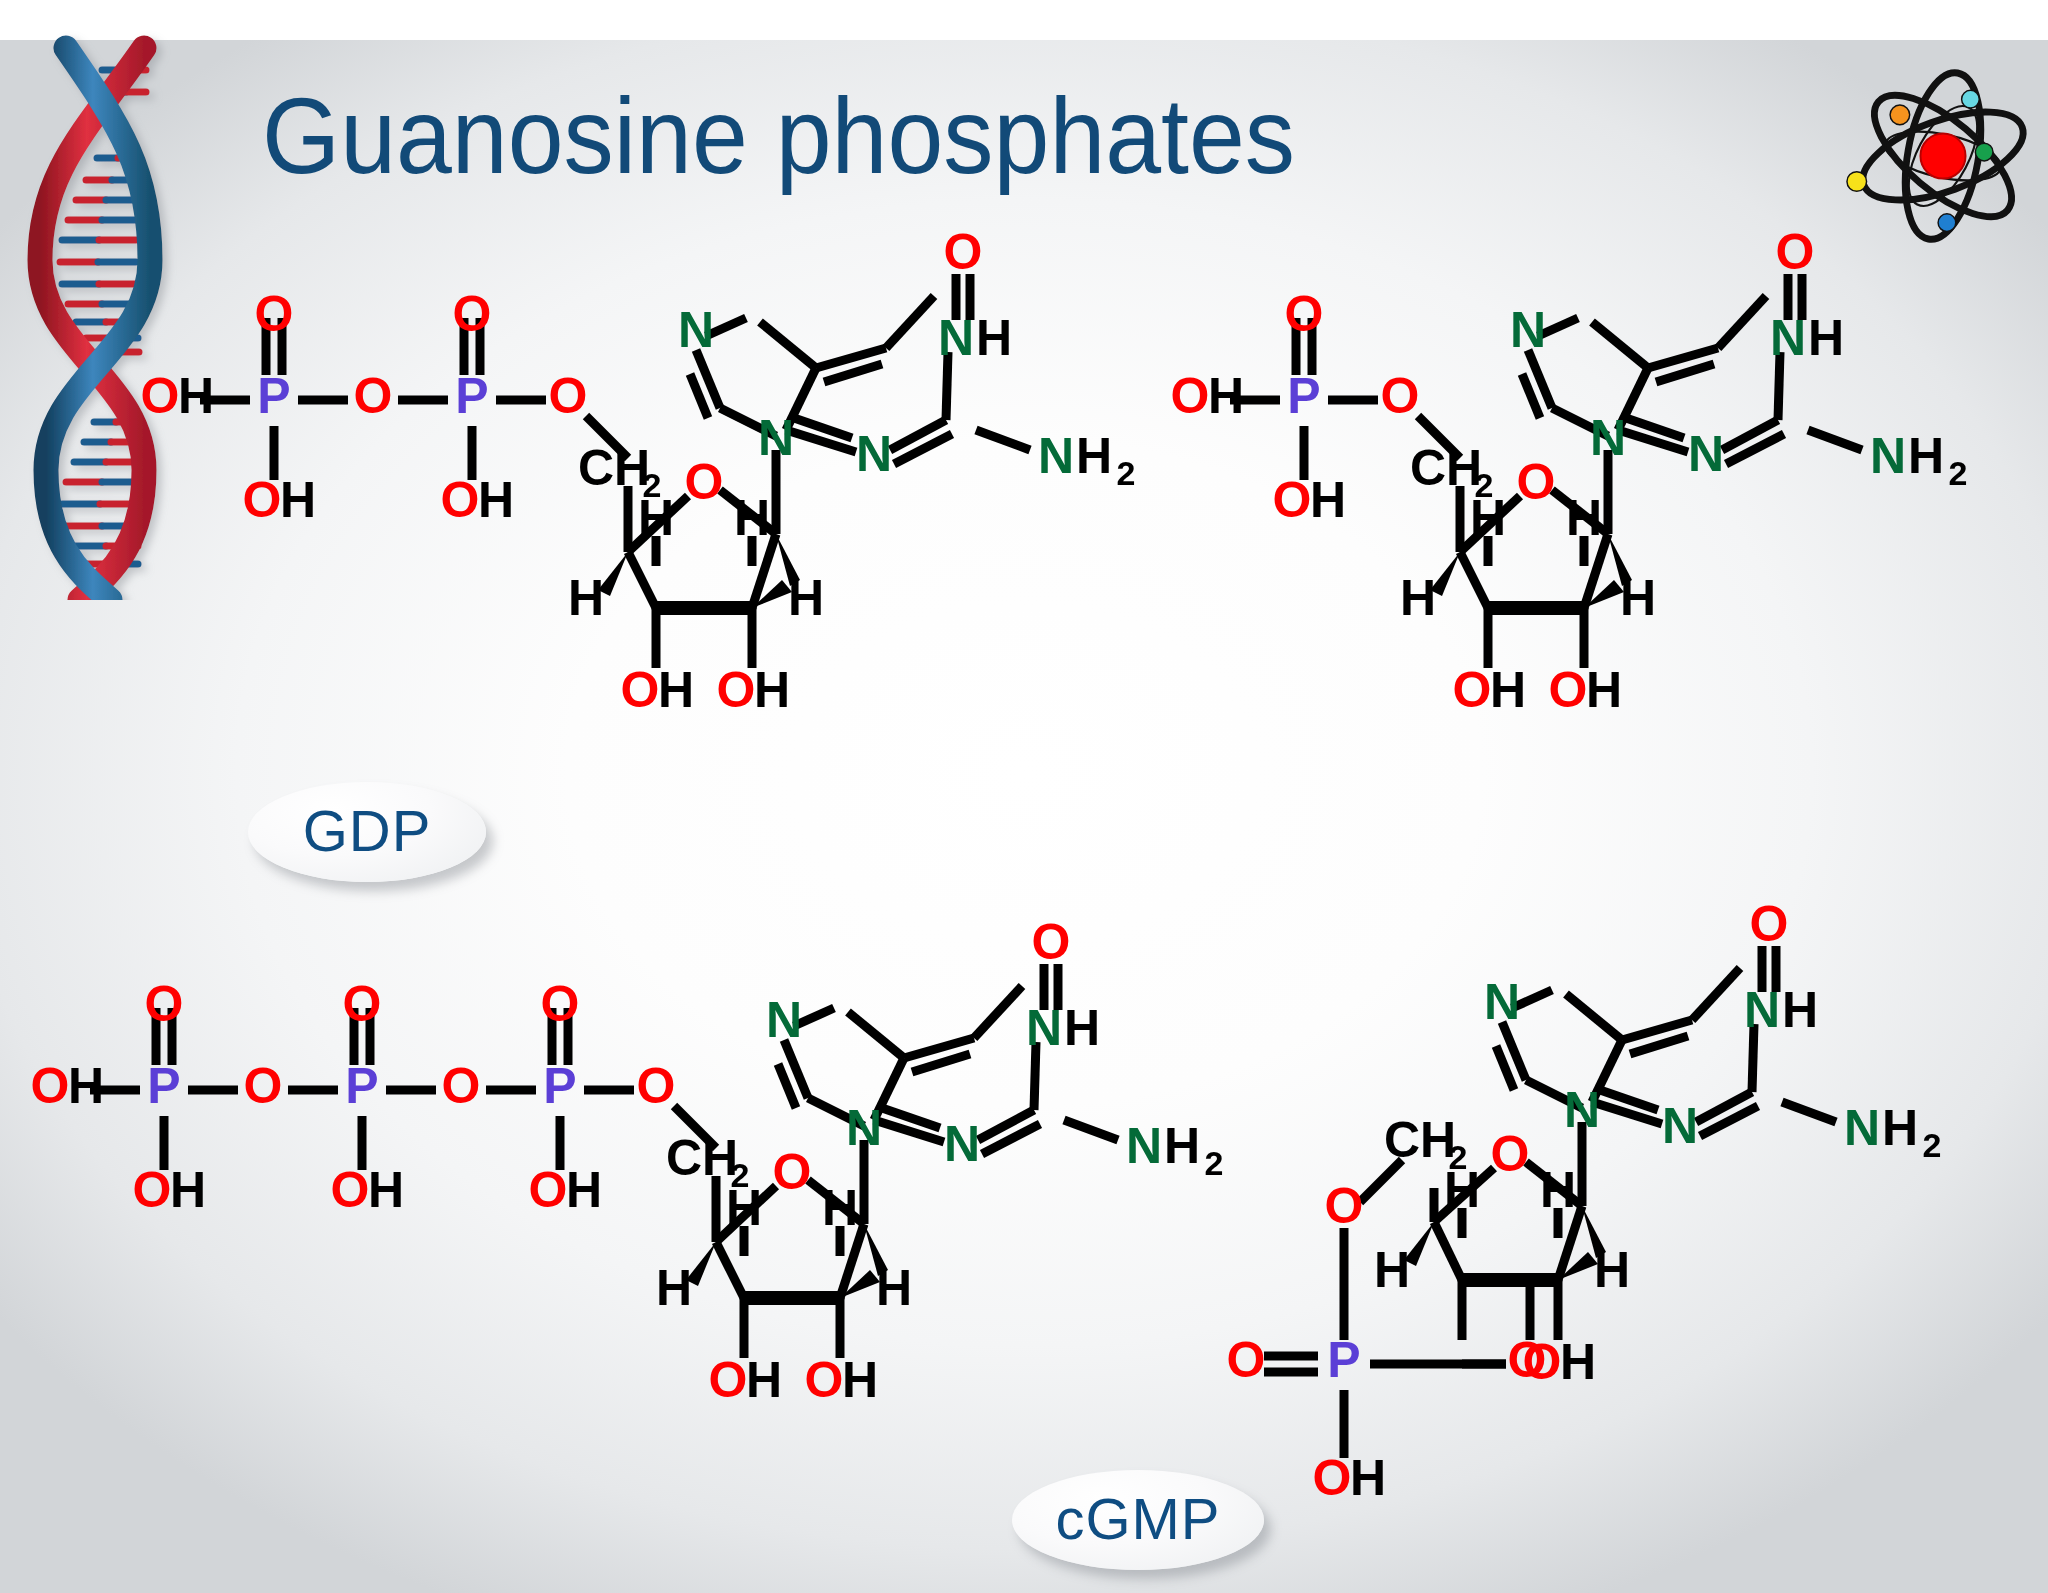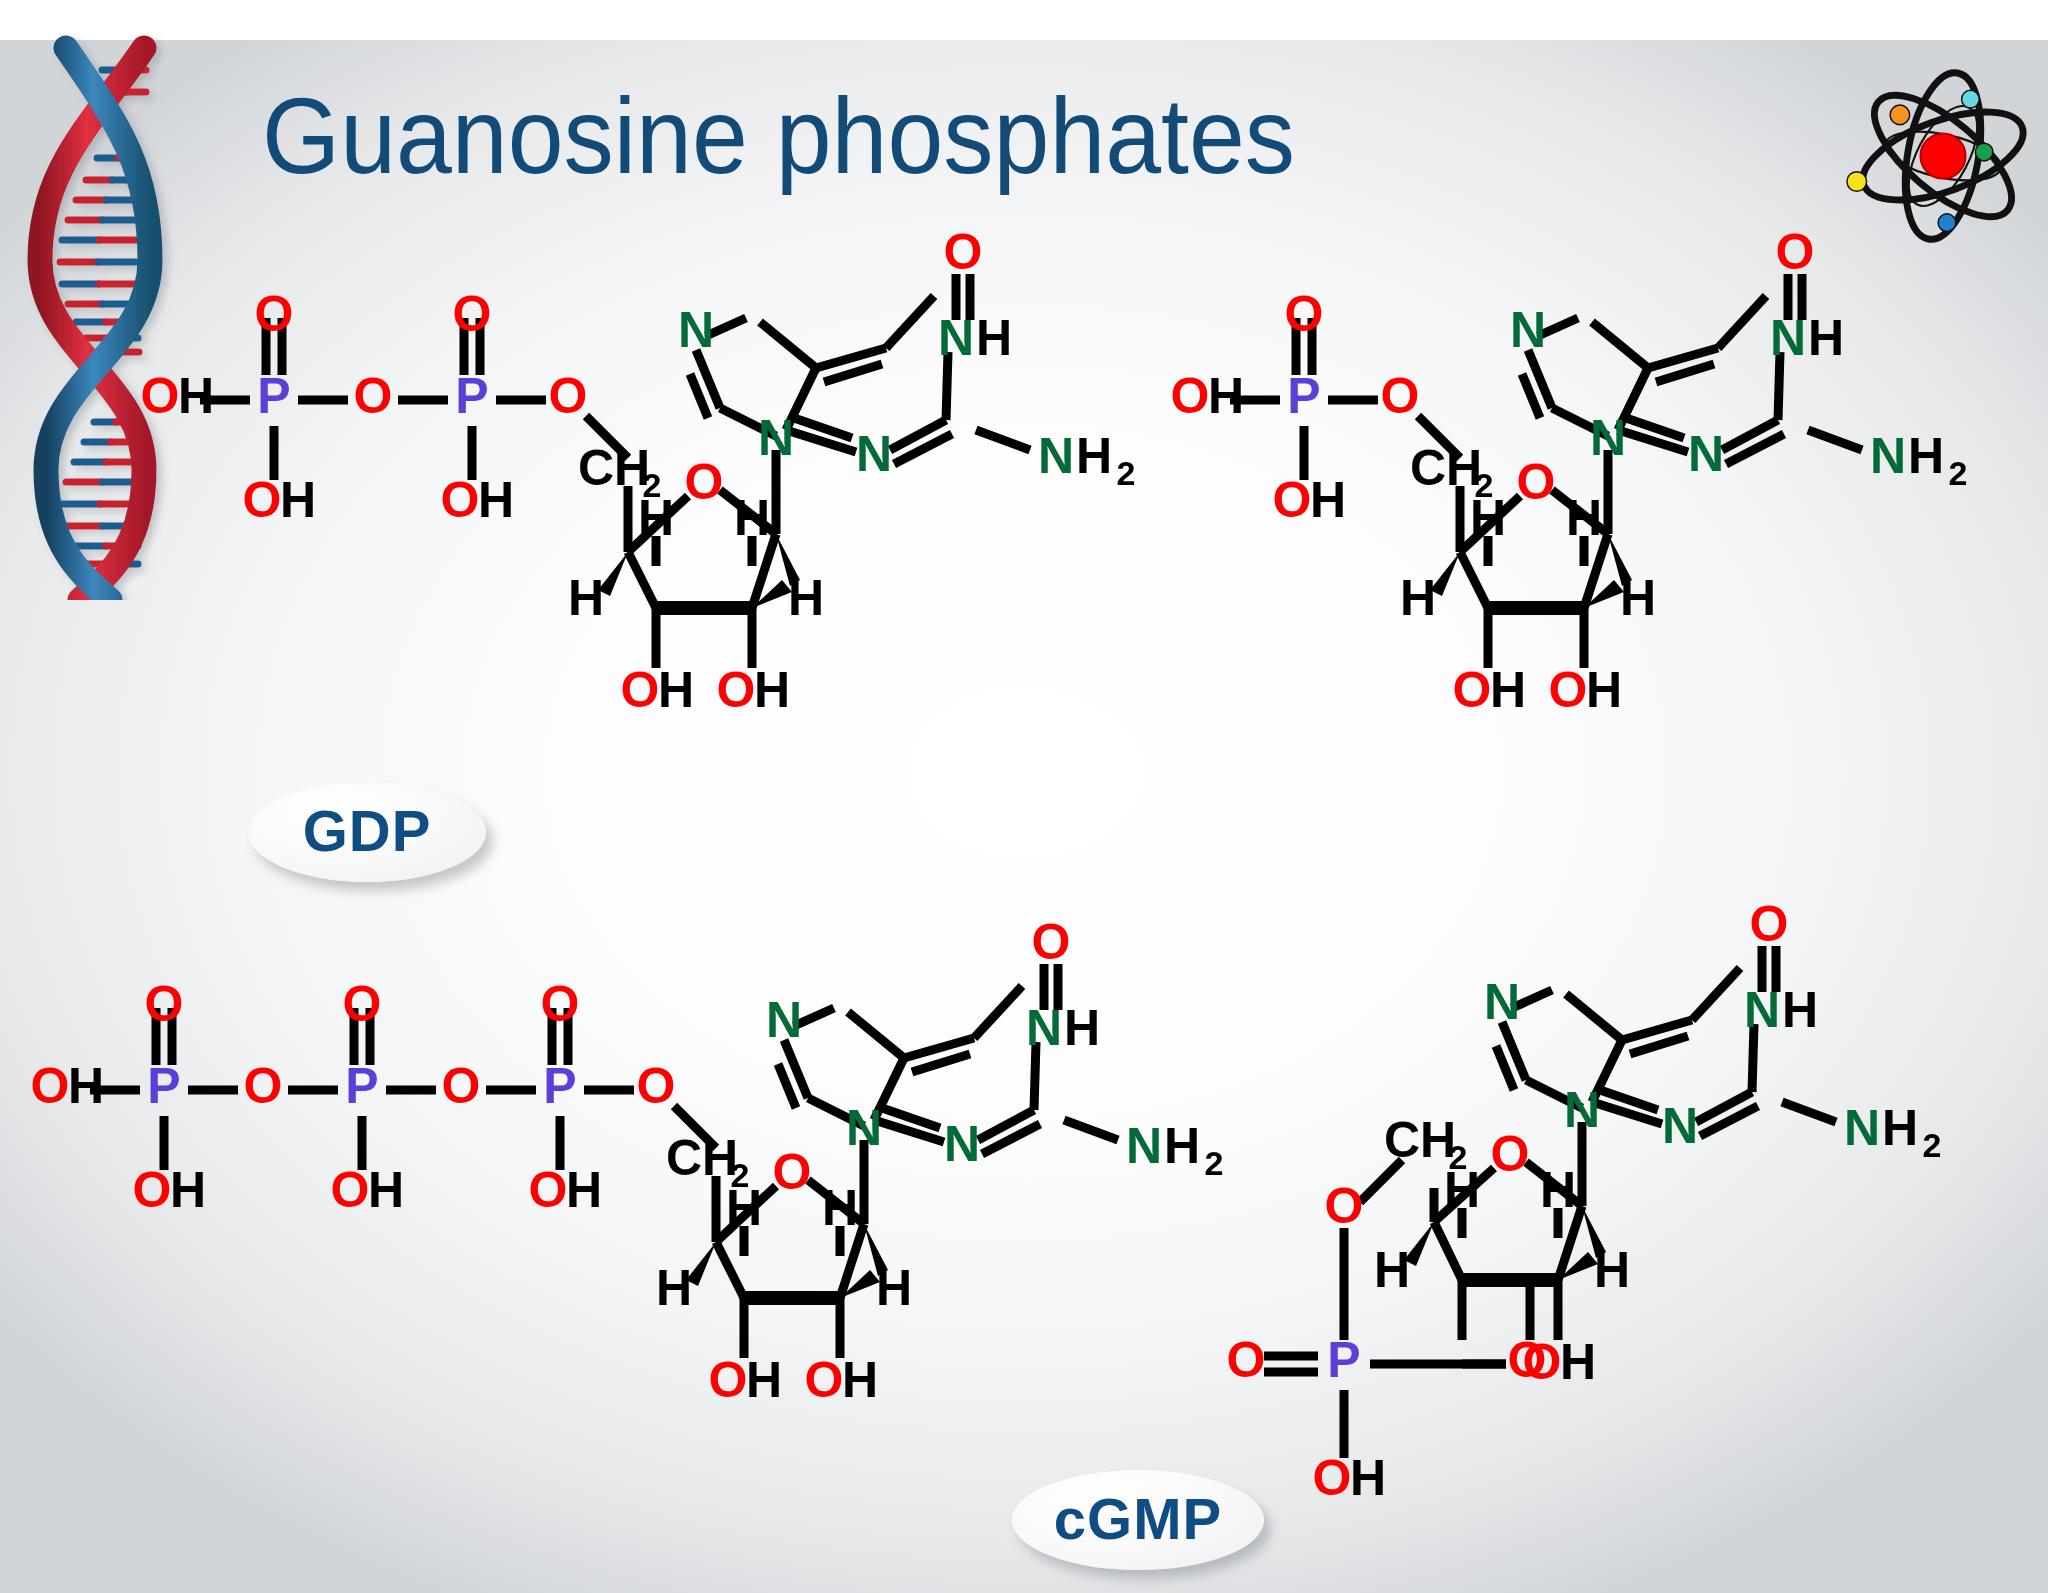--- a/index.html
+++ b/index.html
@@ -32,21 +32,21 @@
   .mol{position:absolute;}
   .mol svg{display:block;overflow:visible;}
   
   .badge{
     position:absolute;
     display:flex;align-items:center;justify-content:center;
     border-radius:50%;
     background:radial-gradient(ellipse at 36% 28%, #ffffff 0%,#fafafb 45%,#eceef0 100%);
     box-shadow:7px 9px 11px rgba(120,126,132,.40);
     color:#0f4d82;
-    font-size:58px;font-weight:700;letter-spacing:1px;
+    font-size:58px;font-weight:400;letter-spacing:1px;
     font-family:"Liberation Sans",sans-serif;
     padding-bottom:4px;
   }
   
   .atomO{fill:#ff0000;}
   .atomN{fill:#046a38;}
   .atomP{fill:#5b3fd6;}
   .atomC{fill:#000000;}
   .bond{stroke:#000000;fill:none;stroke-linecap:butt;}
   .lbl{font-family:"Liberation Sans",sans-serif;font-weight:700;}

